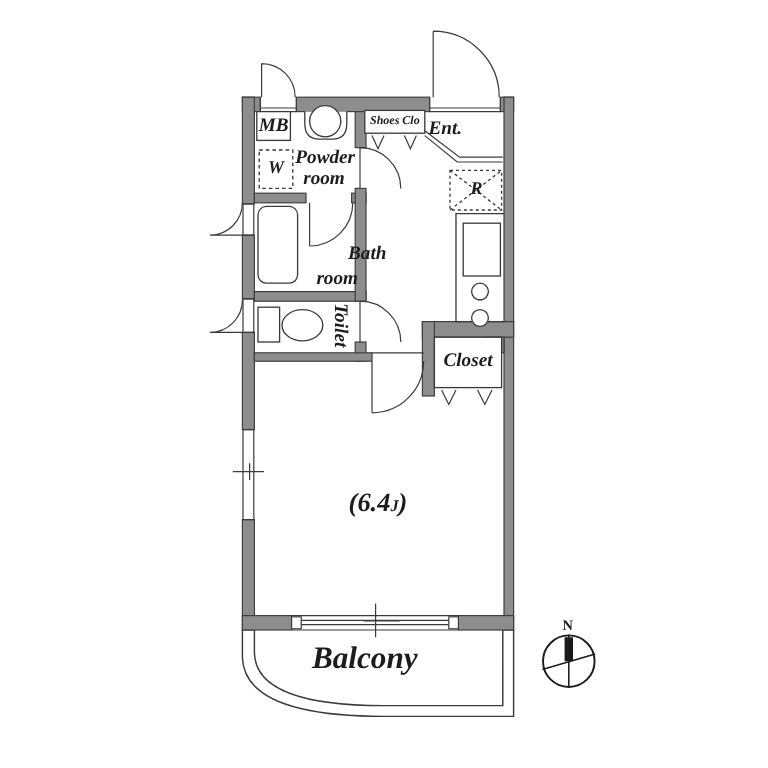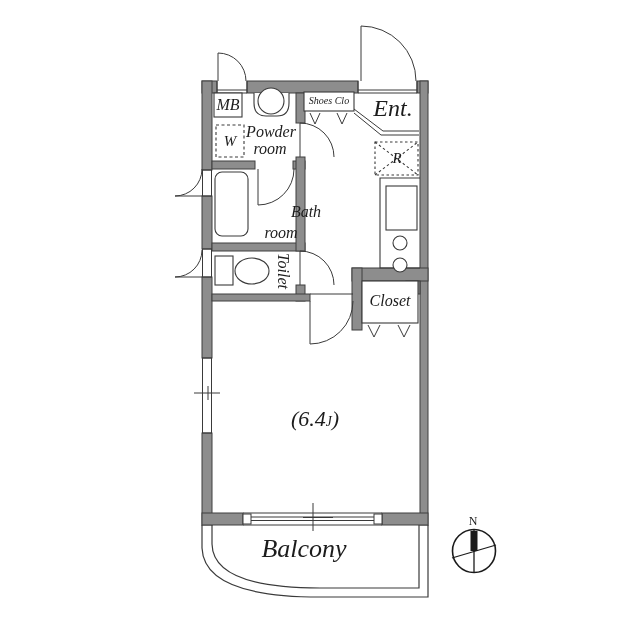--- a/index.html
+++ b/index.html
@@ -1,18 +1,19 @@
 <!DOCTYPE html>
 <html><head>
 <meta charset="utf-8">
 <style>
   html,body{margin:0;padding:0;background:#fff;}
   .stage{
     position:relative;width:564px;height:640px;background:#ffffff;overflow:hidden;
     font-family:"Liberation Serif","DejaVu Serif",serif;
+    font-weight:bold;
   }
   .stage svg{position:absolute;left:0;top:0;}
   .label{
     position:absolute;transform:translate(-50%,-50%);
     font-style:italic;color:#1c1c1c;white-space:nowrap;line-height:1;
     font-family:"Liberation Serif","DejaVu Serif",serif;
   }
   .label.rot90{transform:translate(-50%,-50%) rotate(90deg);}
   .label.plain{font-style:normal;}
   .unit{font-size:0.62em;}
@@ -145,21 +146,21 @@
   <g stroke="#1b1b1b" fill="none">
     <circle cx="474" cy="551" r="21.5" stroke-width="1.6"></circle>
     <path d="M452,558 L496,545" stroke-width="1.3"></path>
     <path d="M474,529 V573" stroke-width="1.3"></path>
     <path d="M474,551 V531" stroke-width="7" stroke="#1b1b1b"></path>
   </g>
 </svg>
 
   <div class="label" style="left:228px;top:105px;font-size:16px;">MB</div>
   <div class="label" style="left:329px;top:101px;font-size:10px;">Shoes Clo</div>
-  <div class="label" style="left:393px;top:108px;font-size:24px;">Ent.</div>
+  <div class="label" style="left:371px;top:108px;font-size:16px;">Ent.</div>
   <div class="label" style="left:271px;top:132px;font-size:16px;">Powder</div>
   <div class="label" style="left:270px;top:149px;font-size:16px;">room</div>
   <div class="label" style="left:230px;top:141px;font-size:15px;">W</div>
   <div class="label" style="left:281px;top:212px;font-size:16px;margin-left:25px;">Bath</div>
   <div class="label" style="left:281px;top:233px;font-size:16px;">room</div>
   <div class="label rot90" style="left:283px;top:271px;font-size:16px;">Toilet</div>
   <div class="label" style="left:397px;top:158px;font-size:15px;">R</div>
   <div class="label" style="left:390px;top:301px;font-size:16px;">Closet</div>
   <div class="label" style="left:315px;top:419px;font-size:22px;"><span>(6.4</span><span class="unit">J</span><span>)</span></div>
   <div class="label" style="left:304px;top:549px;font-size:26px;">Balcony</div>

